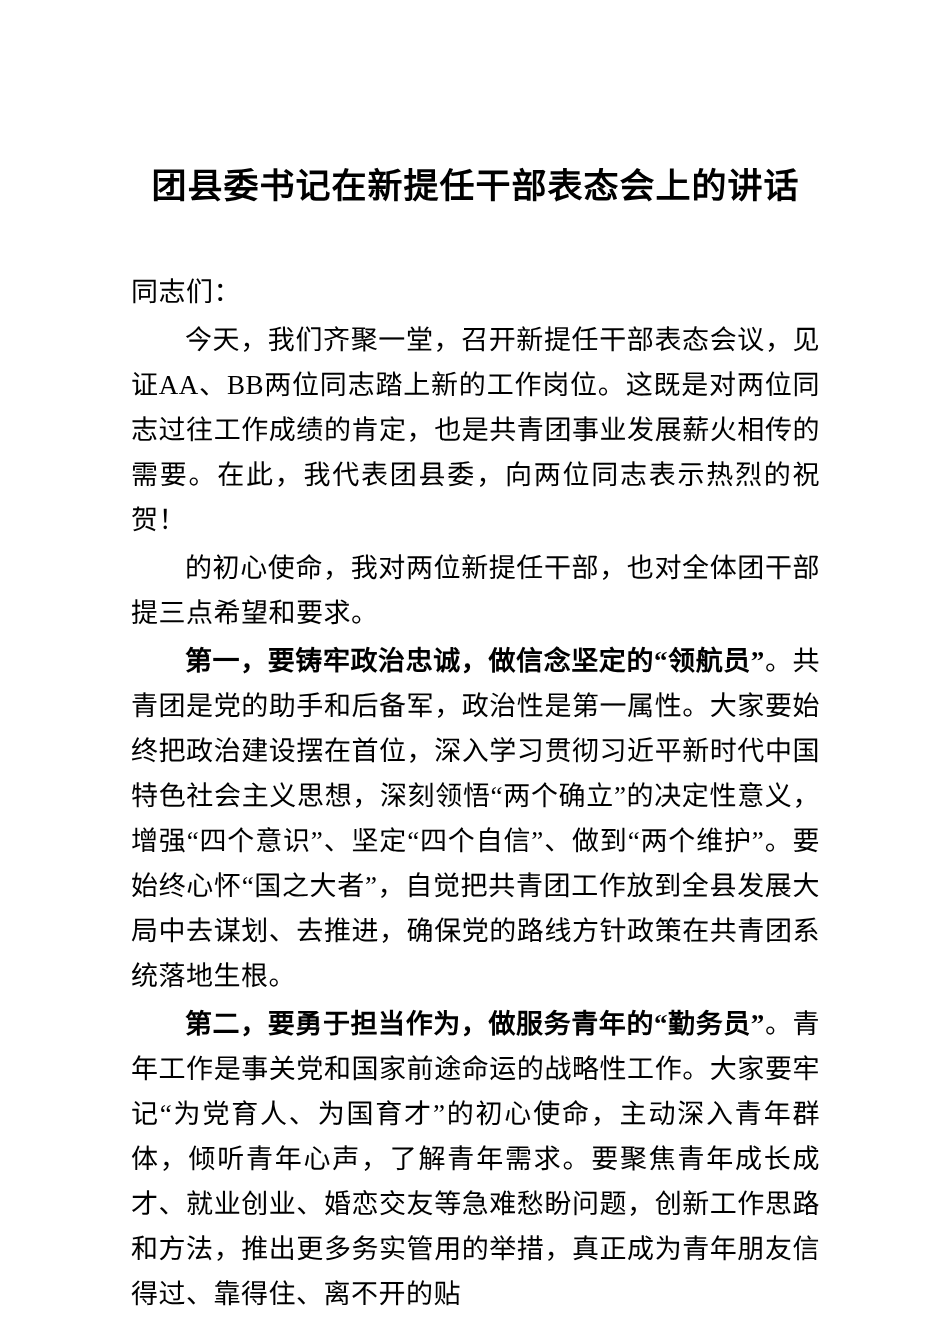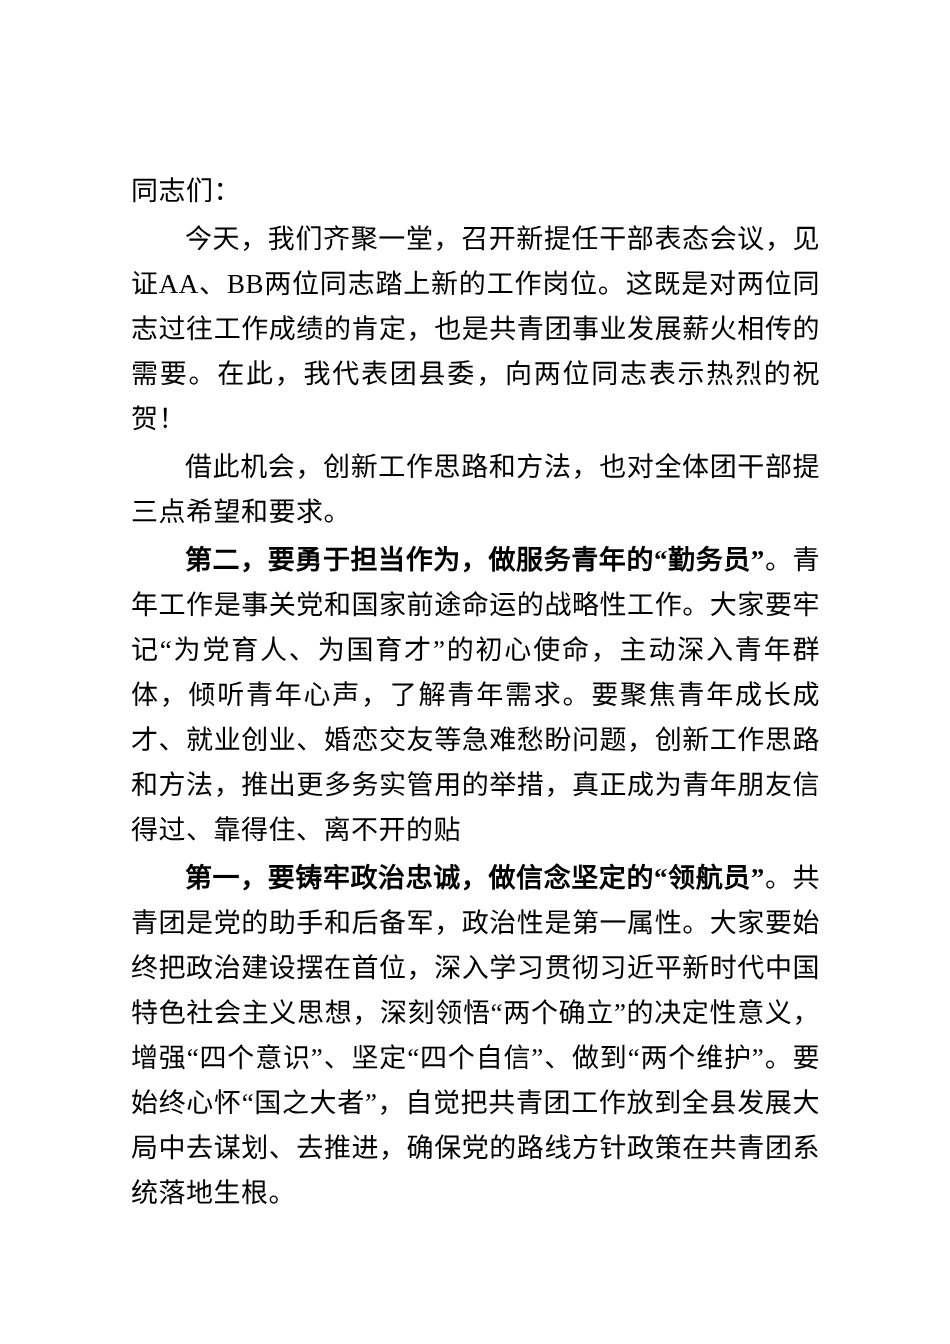--- a/index.html
+++ b/index.html
@@ -42,20 +42,21 @@
     text-indent: 2em;
   }
   .run.bold {
     font-weight: bold;
   }
 </style>
 </head>
 <body>
 
 <div class="page">
+  <h1 class="doc-title">团县委书记在新提任干部表态会上的讲话</h1>
   <div class="doc-body" id="doc-body">
       <p class="para"><span class="run">同志们：</span></p>
       <p class="para indent"><span class="run">今天，我们齐聚一堂，召开新提任干部表态会议，见证AA、BB两位同志踏上新的工作岗位。这既是对两位同志过往工作成绩的肯定，也是共青团事业发展薪火相传的需要。在此，我代表团县委，向两位同志表示热烈的祝贺！</span></p>
-      <p class="para indent"><span class="run">借此机会，创新工作思路和方法，也对全体团干部提三点希望和要求。</span></p>
+      <p class="para indent"><span class="run">的初心使命，我对两位新提任干部，也对全体团干部提三点希望和要求。</span></p>
+      <p class="para indent"><span class="run bold">第一，要铸牢政治忠诚，做信念坚定的“领航员”</span><span class="run">。共青团是党的助手和后备军，政治性是第一属性。大家要始终把政治建设摆在首位，深入学习贯彻习近平新时代中国特色社会主义思想，深刻领悟“两个确立”的决定性意义，增强“四个意识”、坚定“四个自信”、做到“两个维护”。要始终心怀“国之大者”，自觉把共青团工作放到全县发展大局中去谋划、去推进，确保党的路线方针政策在共青团系统落地生根。</span></p>
       <p class="para indent"><span class="run bold">第二，要勇于担当作为，做服务青年的“勤务员”</span><span class="run">。青年工作是事关党和国家前途命运的战略性工作。大家要牢记“为党育人、为国育才”的初心使命，主动深入青年群体，倾听青年心声，了解青年需求。要聚焦青年成长成才、就业创业、婚恋交友等急难愁盼问题，创新工作思路和方法，推出更多务实管用的举措，真正成为青年朋友信得过、靠得住、离不开的贴</span></p>
-      <p class="para indent"><span class="run bold">第一，要铸牢政治忠诚，做信念坚定的“领航员”</span><span class="run">。共青团是党的助手和后备军，政治性是第一属性。大家要始终把政治建设摆在首位，深入学习贯彻习近平新时代中国特色社会主义思想，深刻领悟“两个确立”的决定性意义，增强“四个意识”、坚定“四个自信”、做到“两个维护”。要始终心怀“国之大者”，自觉把共青团工作放到全县发展大局中去谋划、去推进，确保党的路线方针政策在共青团系统落地生根。</span></p>
     </div>
 </div>
 
 </body></html>

